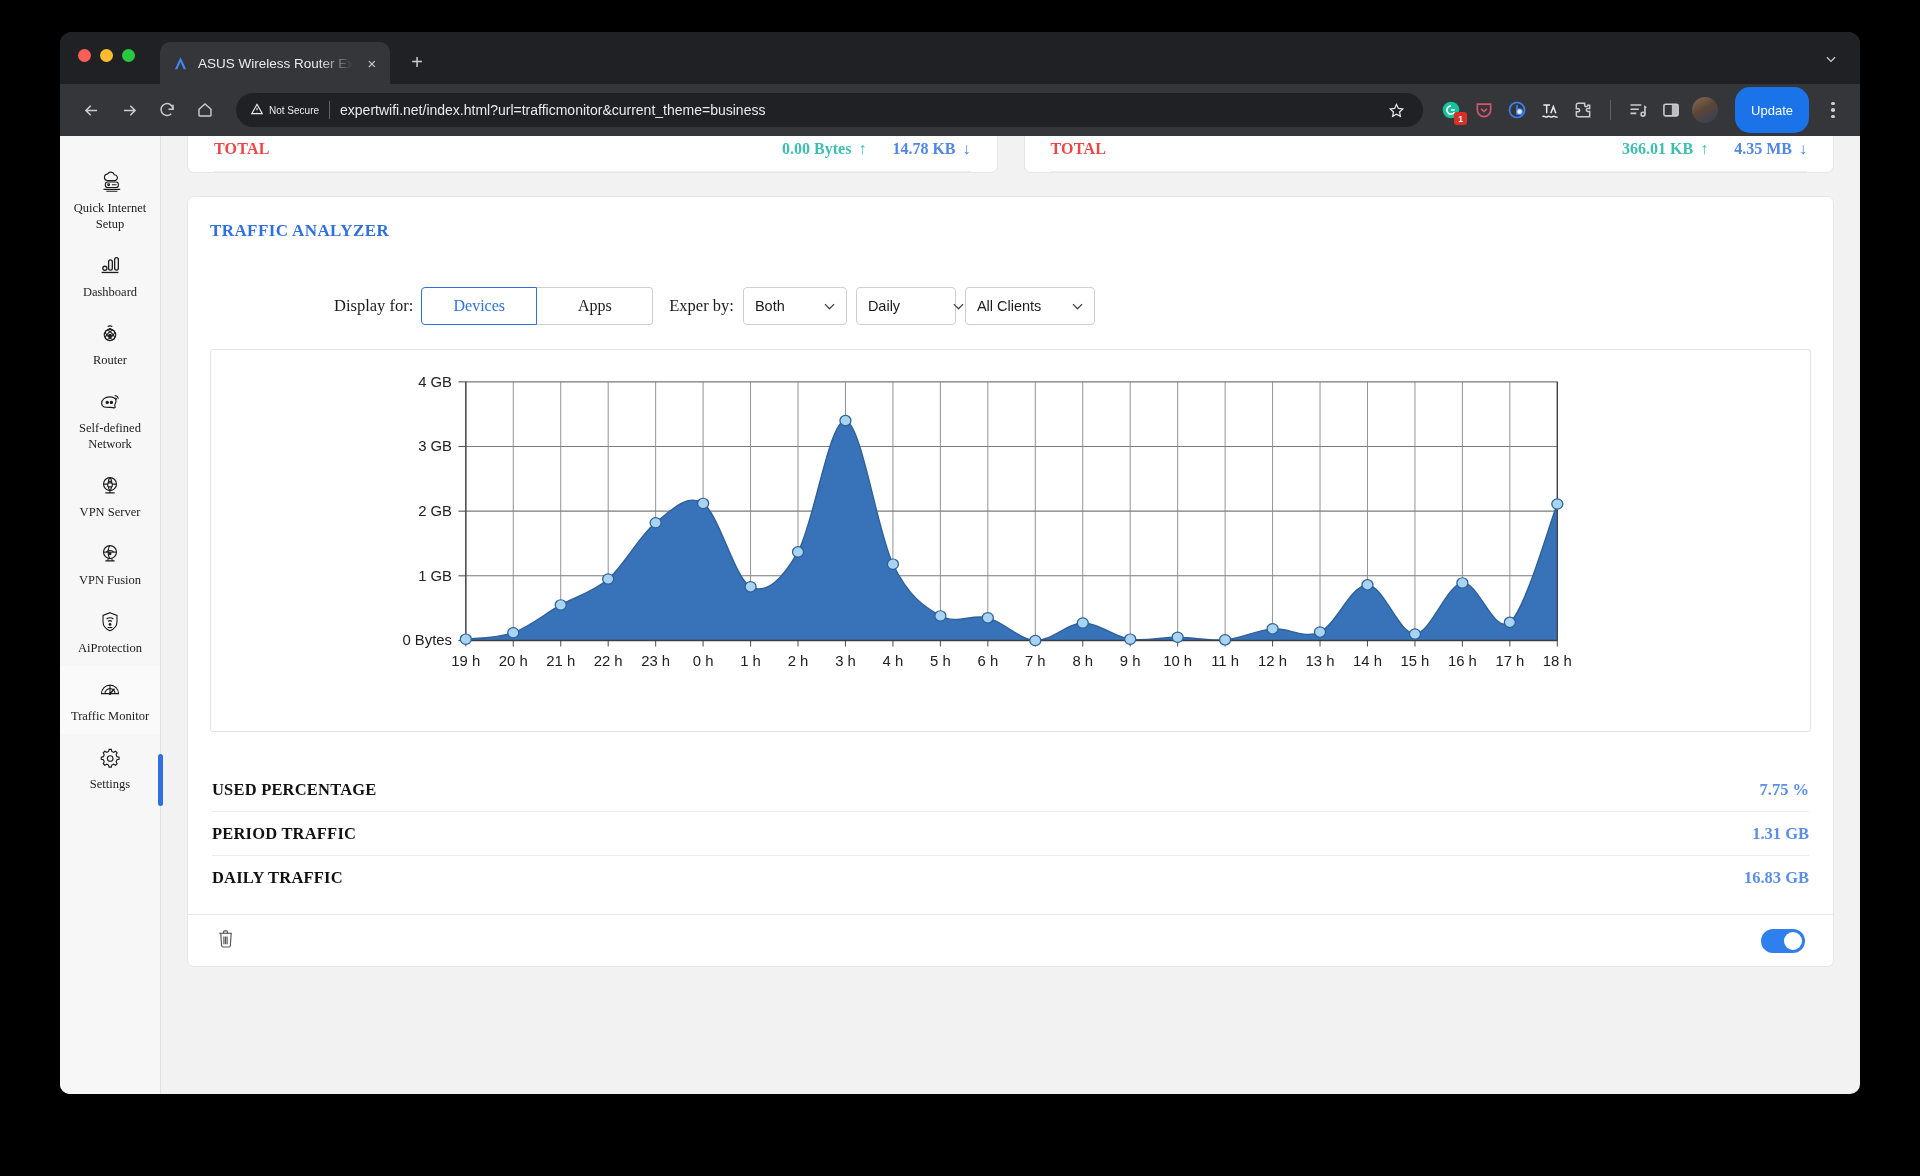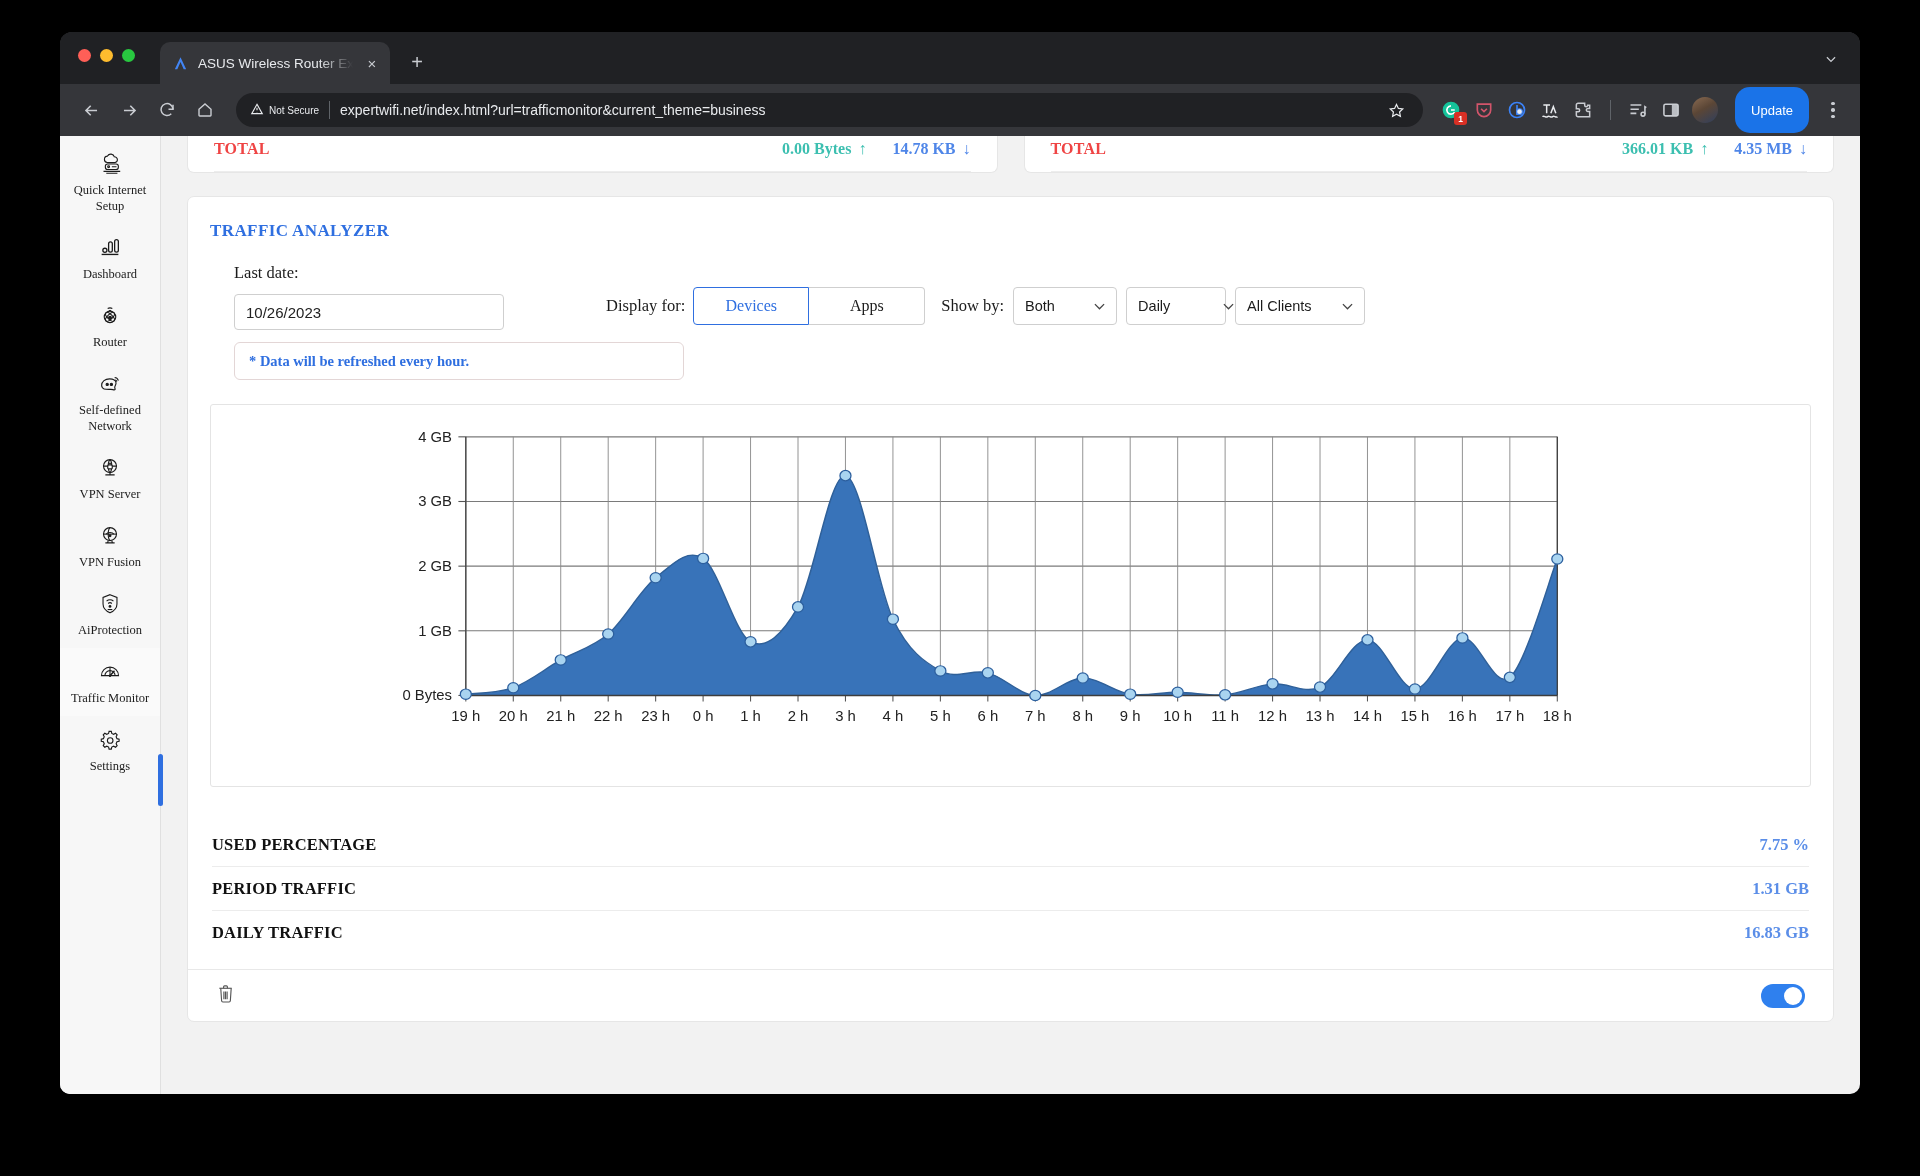--- a/index.html
+++ b/index.html
@@ -189,21 +189,21 @@
     overflow: hidden;
     display: flex;
   }
 
   
   .sidebar {
     width: 101px;
     flex: 0 0 101px;
     background: #f7f7f7;
     border-right: 1px solid #e0e0e0;
-    padding-top: 4px;
+    padding-top: 22px;
     position: relative;
   }
   .side-item {
     padding: 11px 4px 10px 4px;
     text-align: center;
     font-family: "Liberation Serif", serif;
     font-size: 12.5px;
     color: #1b1b1b;
     line-height: 1.28;
     position: relative;
@@ -709,31 +709,26 @@
               </span>
             </span>
           </div>
         </div>
       </div>
 
       <div class="analyzer">
         <div class="analyzer-title">TRAFFIC ANALYZER</div>
 
         <div class="ctrl-row">
-          <div class="date-col">
-            <div class="lastdate-label">Last date:</div>
-            <div class="date-input">10/26/2023</div>
-            <div class="notice">* Data will be refreshed every hour.</div>
-          </div>
 
           <div class="display-controls">
             <span class="cl-label">Display for:</span>
             <div class="seg left active">Devices</div>
             <div class="seg right">Apps</div>
-            <span class="cl-label" style="margin-left:16px">Show by:</span>
+            <span class="cl-label" style="margin-left:16px">Exper by:</span>
             <div class="sel both">
               <span>Both</span>
               <span class="chev">
                 <svg width="11" height="8" viewBox="0 0 12 8" fill="none" stroke="#444" stroke-width="1.4">
                     <path d="M1 2l5 5 5-5"></path>
                   </svg>
               </span>
             </div>
             <div class="sel daily">
               <span>Daily</span>

